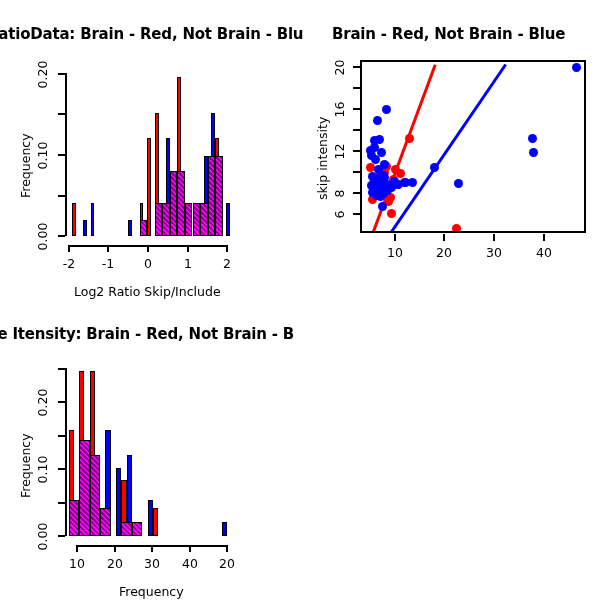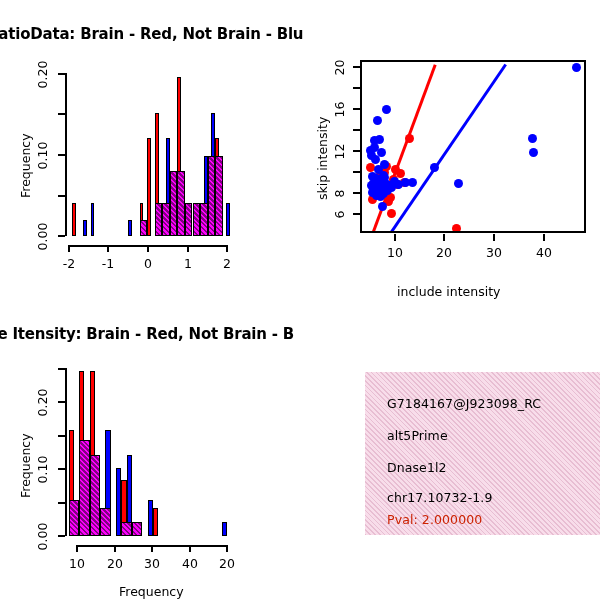--- a/index.html
+++ b/index.html
@@ -115,20 +115,21 @@
 <body>
 
 <div class="page">
 
   <div class="panel" style="left:0;top:0;width:300px;height:300px;">
 
     <div class="panel-title" style="left:-13px;top:25px;">RatioData: Brain - Red, Not Brain - Blu</div>
 
     <div class="axlabel rot" style="left:18px;top:198px;">Frequency</div>
 
+    <div class="axlabel" style="left:74px;top:284px;">Log2 Ratio Skip/Include</div>
 
     <div class="axis-line" style="left:65px;top:73px;width:2px;height:163px;"></div>
     <div class="tickmark" style="left:58px;top:73px;width:7px;height:2px;"></div>
     <div class="tickmark" style="left:58px;top:113px;width:7px;height:2px;"></div>
     <div class="tickmark" style="left:58px;top:154px;width:7px;height:2px;"></div>
     <div class="tickmark" style="left:58px;top:195px;width:7px;height:2px;"></div>
     <div class="tickmark" style="left:58px;top:235px;width:7px;height:2px;"></div>
 
     <div class="tick-num rot" style="left:25px;top:67px;width:34px;">0.20</div>
     <div class="tick-num rot" style="left:25px;top:148px;width:34px;">0.10</div>
@@ -180,24 +181,24 @@
         <div class="bar purple" style="left: 207.591px; top: 156.311px; width: 7.54545px; height: 79.6889px;"></div>
         <div class="bar red" style="left: 215.136px; top: 138.2px; width: 3.77273px; height: 97.8px;"></div>
         <div class="bar blue" style="left: 218.909px; top: 156.311px; width: 3.77273px; height: 79.6889px;"></div>
         <div class="bar purple" style="left: 215.136px; top: 156.311px; width: 7.54545px; height: 79.6889px;"></div>
         <div class="bar blue" style="left: 226.455px; top: 203.4px; width: 3.77273px; height: 32.6px;"></div>
       </div>
   </div>
 
   <div class="panel" style="left:300px;top:0;width:300px;height:300px;">
 
+    <div class="panel-title" style="left:32px;top:25px;">Brain - Red, Not Brain - Blue</div>
 
     <div class="axlabel rot" style="left:15px;top:200px;">skip intensity</div>
 
-    <div class="axlabel" style="left:97px;top:284px;">include intensity</div>
 
     <div class="tickmark" style="left:53px;top:66px;width:7px;height:2px;"></div>
     <div class="tickmark" style="left:53px;top:87px;width:7px;height:2px;"></div>
     <div class="tickmark" style="left:53px;top:108px;width:7px;height:2px;"></div>
     <div class="tickmark" style="left:53px;top:129px;width:7px;height:2px;"></div>
     <div class="tickmark" style="left:53px;top:150px;width:7px;height:2px;"></div>
     <div class="tickmark" style="left:53px;top:171px;width:7px;height:2px;"></div>
     <div class="tickmark" style="left:53px;top:192px;width:7px;height:2px;"></div>
     <div class="tickmark" style="left:53px;top:213px;width:7px;height:2px;"></div>
 
@@ -341,23 +342,14 @@
         <div class="bar purple" style="left: 121.333px; top: 222.311px; width: 10.5625px; height: 13.6889px;"></div>
         <div class="bar red" style="left: 131.896px; top: 222.311px; width: 5.28125px; height: 13.6889px;"></div>
         <div class="bar blue" style="left: 137.177px; top: 222.311px; width: 5.28125px; height: 13.6889px;"></div>
         <div class="bar purple" style="left: 131.896px; top: 222.311px; width: 10.5625px; height: 13.6889px;"></div>
         <div class="bar blue" style="left: 147.74px; top: 199.911px; width: 5.28125px; height: 36.0889px;"></div>
         <div class="bar red" style="left: 153.021px; top: 208px; width: 5.28125px; height: 28px;"></div>
         <div class="bar blue" style="left: 221.677px; top: 222.311px; width: 5.28125px; height: 13.6889px;"></div>
       </div>
   </div>
 
-  <div class="panel" style="left:300px;top:300px;width:300px;height:300px;">
-    <div class="infobox" style="left:65px;top:72px;width:235px;height:163px;">
-      <div class="infoline" style="left:22px;top:24px;">G7184167@J923098_RC</div>
-      <div class="infoline" style="left:22px;top:56px;">alt5Prime</div>
-      <div class="infoline" style="left:22px;top:88px;">Dnase1l2</div>
-      <div class="infoline" style="left:22px;top:118px;">chr17.10732-1.9</div>
-      <div class="infoline pval" style="left:22px;top:140px;">Pval: 2.000000</div>
-    </div>
-  </div>
 
 </div>
 
 </body></html>

